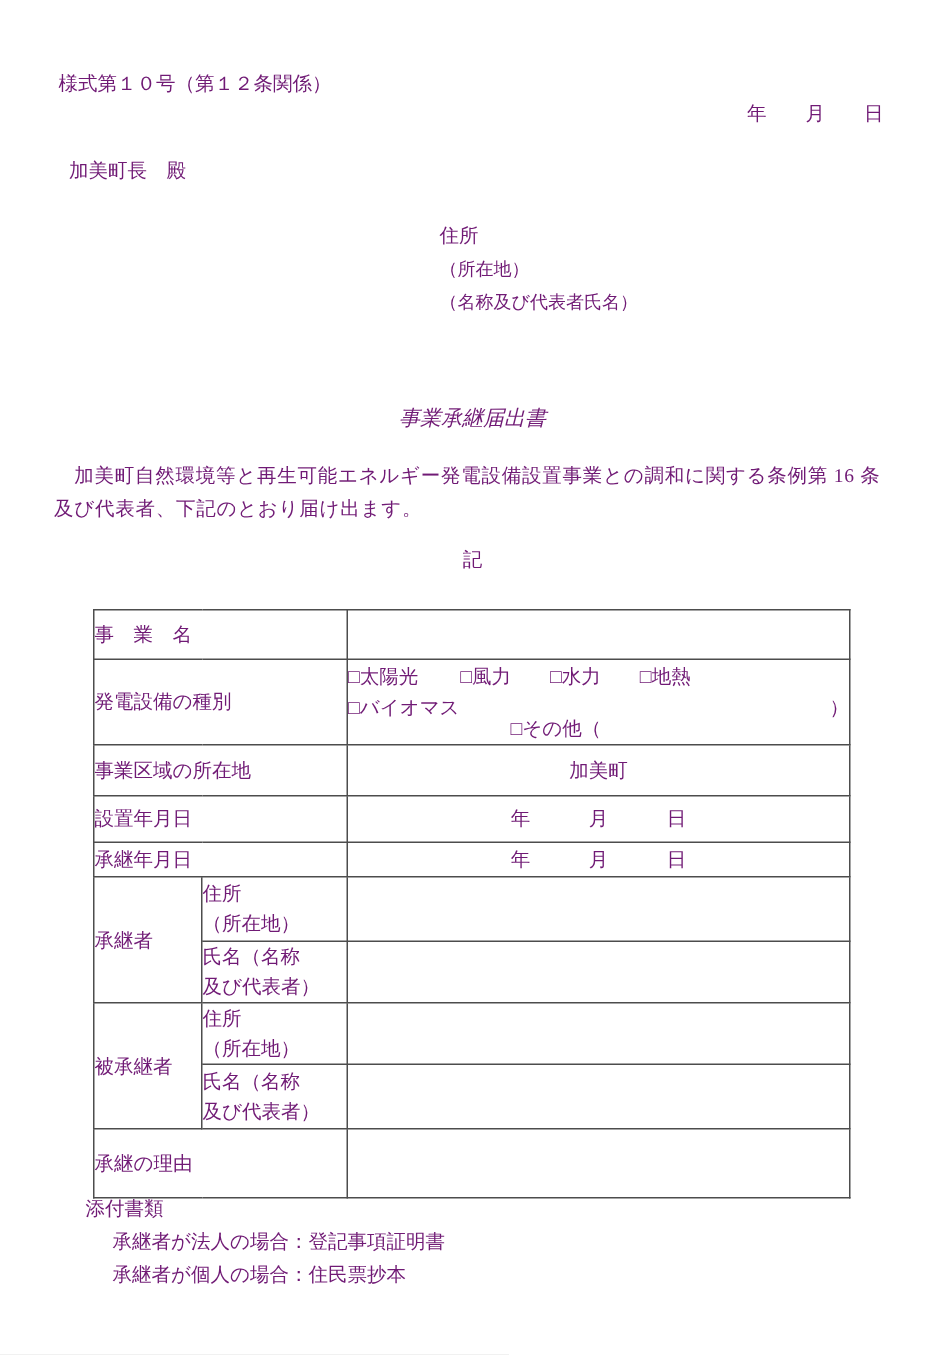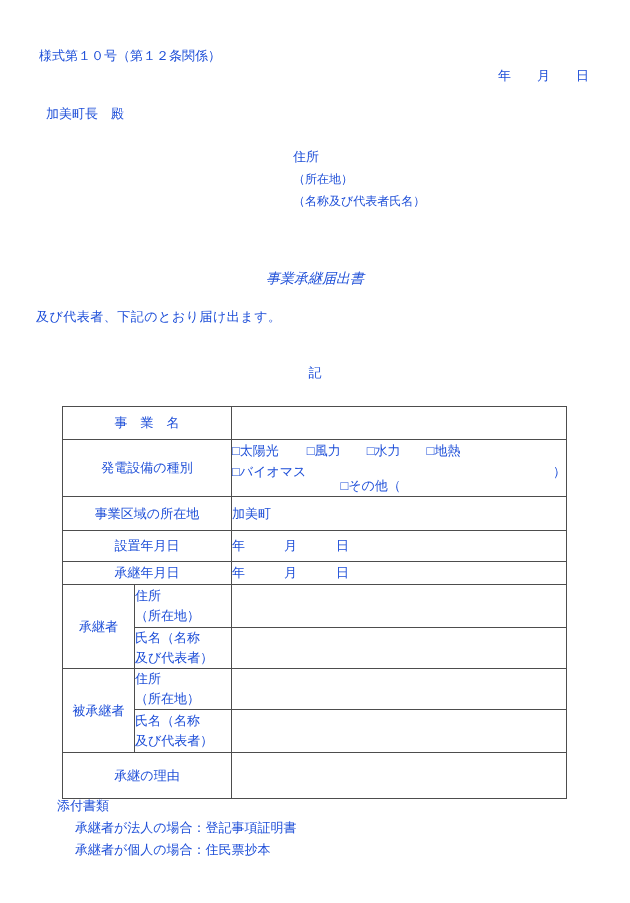--- a/index.html
+++ b/index.html
@@ -2,21 +2,21 @@
 <html><head>
 <meta charset="utf-8">
 <style>
   html,body { margin:0; padding:0; background:#e8e8e8; }
   .page {
     position:relative;
     width:630px; height:903px;
     margin:0 auto;
     background:#ffffff;
     font-family:"Liberation Serif","DejaVu Serif",serif;
-    color:#1d4ed8;
+    color:#701a75;
     font-size:13px;
     overflow:hidden;
   }
   .abs { position:absolute; white-space:pre; }
   .form-number { left:39px; top:47px; }
   .date-line { right:41px; top:67px; }
   .addressee { left:46px; top:105px; }
 
   .applicant { position:absolute; left:293px; top:146px; }
   .applicant div { height:22px; line-height:22px; white-space:pre; }
@@ -31,23 +31,23 @@
     position:absolute; left:62px; top:406px;
     width:505px;
     border-collapse:collapse; table-layout:fixed;
   }
   table.form td {
     border:1px solid #4d4d4d;
     font-size:13px;
     padding:0;
     overflow:hidden;
   }
-  td.lbl { text-align:center; vertical-align:middle; white-space:pre;border-radius:10px; }
+  td.lbl { text-align:left; vertical-align:middle; white-space:pre; }
   td.sub { text-align:left; vertical-align:middle; padding-left:7px; line-height:20px; }
-  td.val { text-align:left; vertical-align:middle; padding-left:8px; }
+  td.val { text-align:center; vertical-align:middle; padding-left:8px; }
   td.dateval { padding-left:62px; white-space:pre; }
   td.cb { vertical-align:middle; padding:2px 7px 2px 7px; }
   .cb-row { display:flex; line-height:21px; white-space:pre; }
   .cb-row .g1 { margin-left:28px; }
   .cb-row .g2 { margin-left:26px; }
   .cb-row .g3 { margin-left:34px;margin-top:14px; }
   .cb-row .close { margin-left:auto; }
 
   .attach-heading { left:57px; top:797px; }
   .attach-item-1 { left:75px; top:819px; }
@@ -64,20 +64,21 @@
 
   <div class="applicant">
     <div>住所</div>
     <div class="note">（所在地）</div>
     <div class="note">（名称及び代表者氏名）</div>
   </div>
 
   <div class="doc-title">事業承継届出書</div>
 
   <div class="body-text">
+    <div>　加美町自然環境等と再生可能エネルギー発電設備設置事業との調和に関する条例第 16 条</div>
     <div>及び代表者、下記のとおり届け出ます。</div>
   </div>
 
   <div class="ki">記</div>
 
   <table class="form">
     <colgroup>
         <col style="width:72px">
         <col style="width:97px">
         <col>

